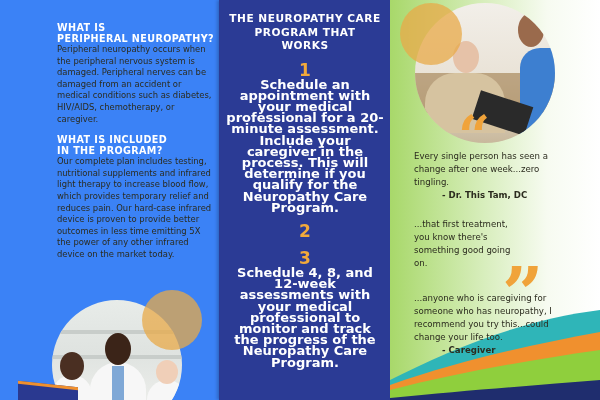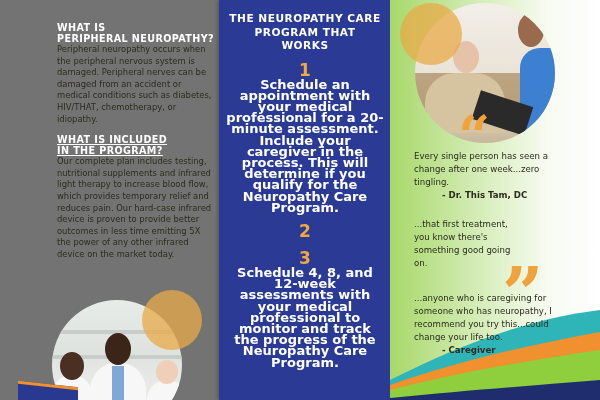--- a/index.html
+++ b/index.html
@@ -1,21 +1,21 @@
 <!DOCTYPE html>
 <html><head>
 <meta charset="utf-8">
 <style>
   * { box-sizing: border-box; margin: 0; padding: 0; }
   html, body { width: 600px; height: 400px; overflow: hidden; }
   body { position: relative; font-family: "DejaVu Sans", sans-serif; background: #8fcf3d; }
 
   .panel-left {
     position: absolute; left: 0; top: 0; width: 220px; height: 400px;
-    background: #737373;
+    background: #3b82f6;
   }
   .panel-left .content { position: absolute; left: 57px; top: 22px; width: 158px; }
   .heading-green {
     color: #ffffff; font-weight: bold; font-size: 9.6px; letter-spacing: 0.4px;
     line-height: 11px; text-transform: uppercase;
   }
   .body-dark {
     color: #2b2b1e; font-size: 8.4px; line-height: 11.6px; margin-bottom: 9px;
   }
   .left-photo {
@@ -75,22 +75,22 @@
 </style>
 </head>
 <body>
 
 <div class="panel-left">
   <div class="content">
     <div class="heading-green">
       <div>WHAT IS</div>
       <div>PERIPHERAL NEUROPATHY?</div>
     </div>
-    <p class="body-dark">Peripheral neuropathy occurs when the peripheral nervous system is damaged. Peripheral nerves can be damaged from an accident or medical conditions such as diabetes, HIV/THAT, chemotherapy, or idiopathy.</p>
-    <div class="heading-green" style="margin-top:8px;text-decoration:underline;">
+    <p class="body-dark">Peripheral neuropathy occurs when the peripheral nervous system is damaged. Peripheral nerves can be damaged from an accident or medical conditions such as diabetes, HIV/AIDS, chemotherapy, or caregiver.</p>
+    <div class="heading-green" style="margin-top:8px;">
       <div>WHAT IS INCLUDED</div>
       <div>IN THE PROGRAM?</div>
     </div>
     <p class="body-dark">Our complete plan includes testing, nutritional supplements and infrared light therapy to increase blood flow, which provides temporary relief and reduces pain. Our hard-case infrared device is proven to provide better outcomes in less time emitting 5X the power of any other infrared device on the market today.</p>
   </div>
 
   <div class="left-photo">
     <div class="shelf" style="top:30px;"></div>
     <div class="shelf" style="top:55px;"></div>
     <div class="coat" style="left:0;top:75px;width:40px;height:60px;"></div>

